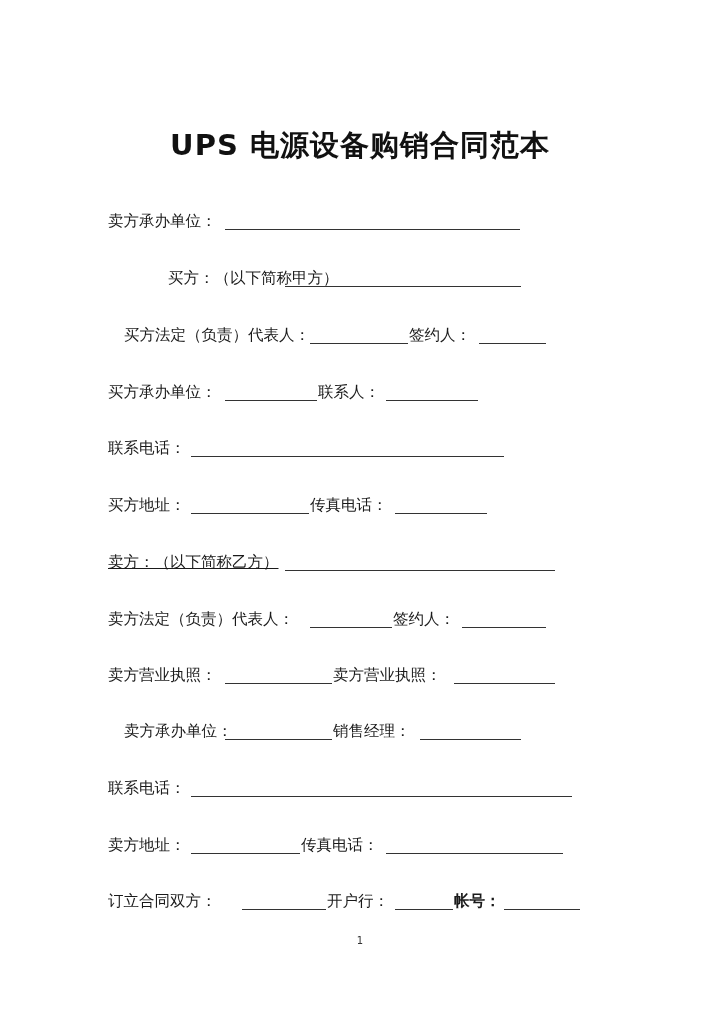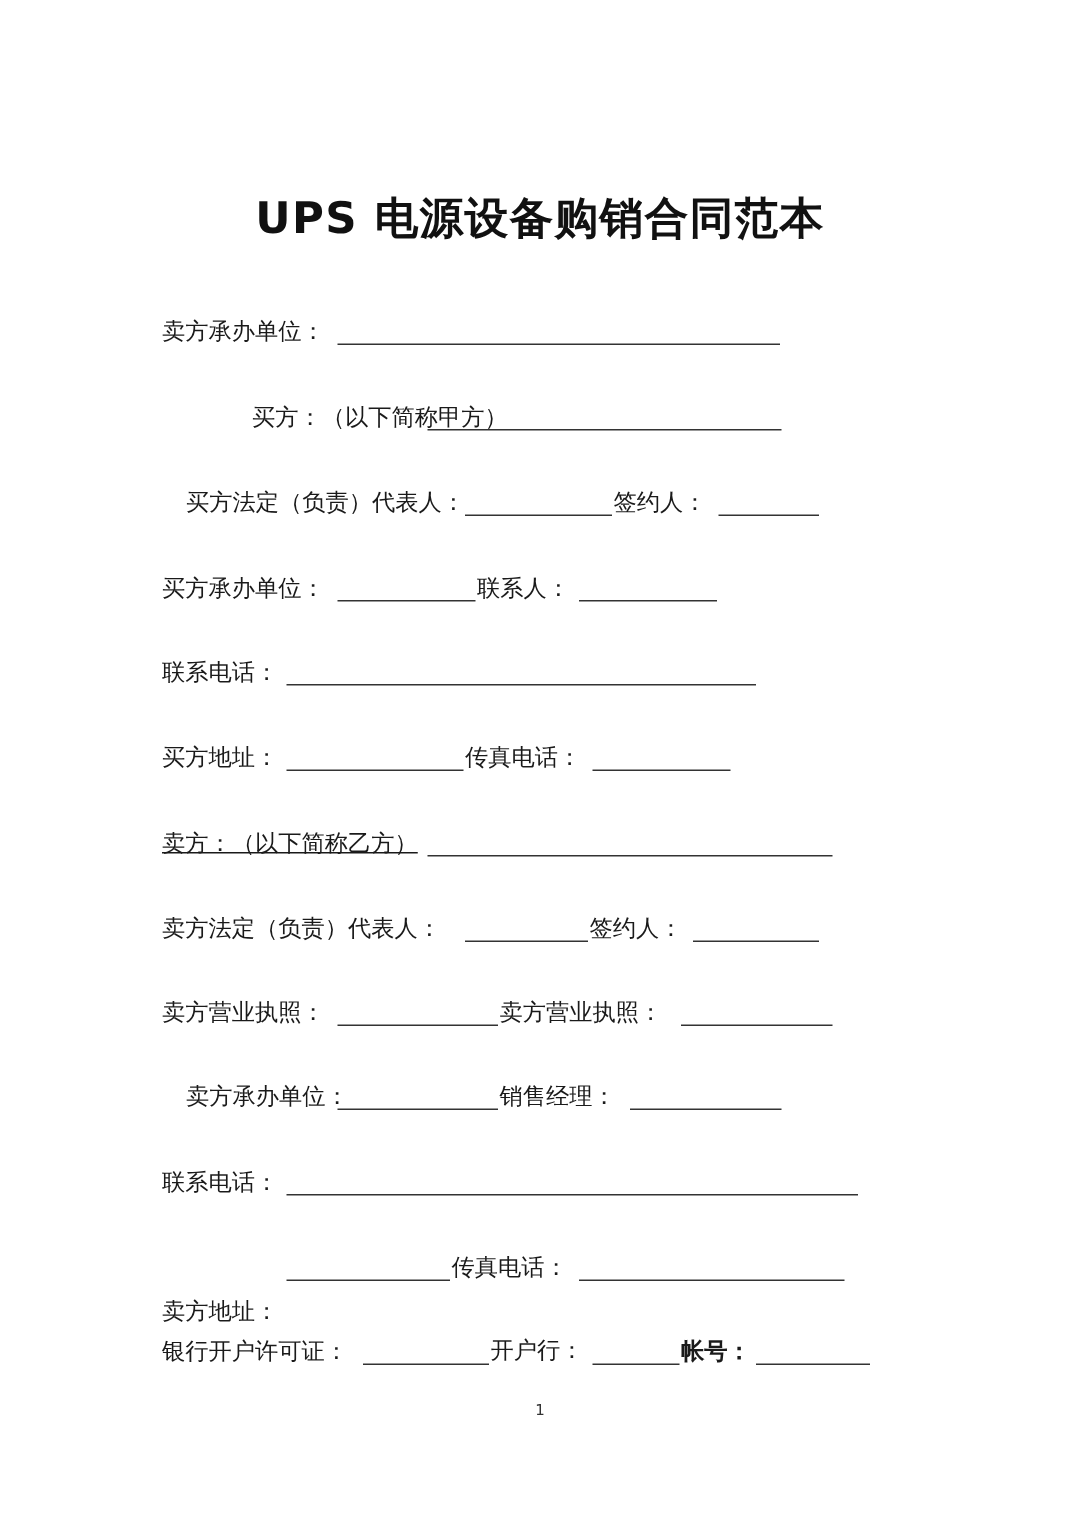--- a/index.html
+++ b/index.html
@@ -69,27 +69,27 @@
         <div class="seg" style="left: 0px; margin-left: 16px;">卖方承办单位：</div>
         <div class="line" style="left: 117px; width: 107px;"></div>
         <div class="seg" style="left: 225px;">销售经理：</div>
         <div class="line" style="left: 312px; width: 101px;"></div>
       </div>
       <div class="row" style="top: 777px;">
         <div class="seg" style="left: 0px;">联系电话：</div>
         <div class="line" style="left: 83px; width: 381px;"></div>
       </div>
       <div class="row" style="top: 834px;">
-        <div class="seg" style="left: 0px; margin-top: 29px;">卖方地址：</div>
+        <div class="seg" style="left: 0px;">卖方地址：</div>
         <div class="line" style="left: 83px; width: 109px;"></div>
         <div class="seg" style="left: 193px;">传真电话：</div>
         <div class="line" style="left: 278px; width: 177px;"></div>
       </div>
       <div class="row" style="top: 890px;">
-        <div class="seg" style="left: 0px;">银行开户许可证：</div>
+        <div class="seg" style="left: 0px;">订立合同双方：</div>
         <div class="line" style="left: 134px; width: 84px;"></div>
         <div class="seg" style="left: 219px; font-family: Liberation Serif, serif;">开户行：</div>
         <div class="line" style="left: 287px; width: 58px;"></div>
         <div class="seg" style="left: 346px; font-weight: bold;">帐号：</div>
         <div class="line" style="left: 396px; width: 76px;"></div>
       </div>
     </div>
   <div class="page-num">1</div>
 </div>
 

